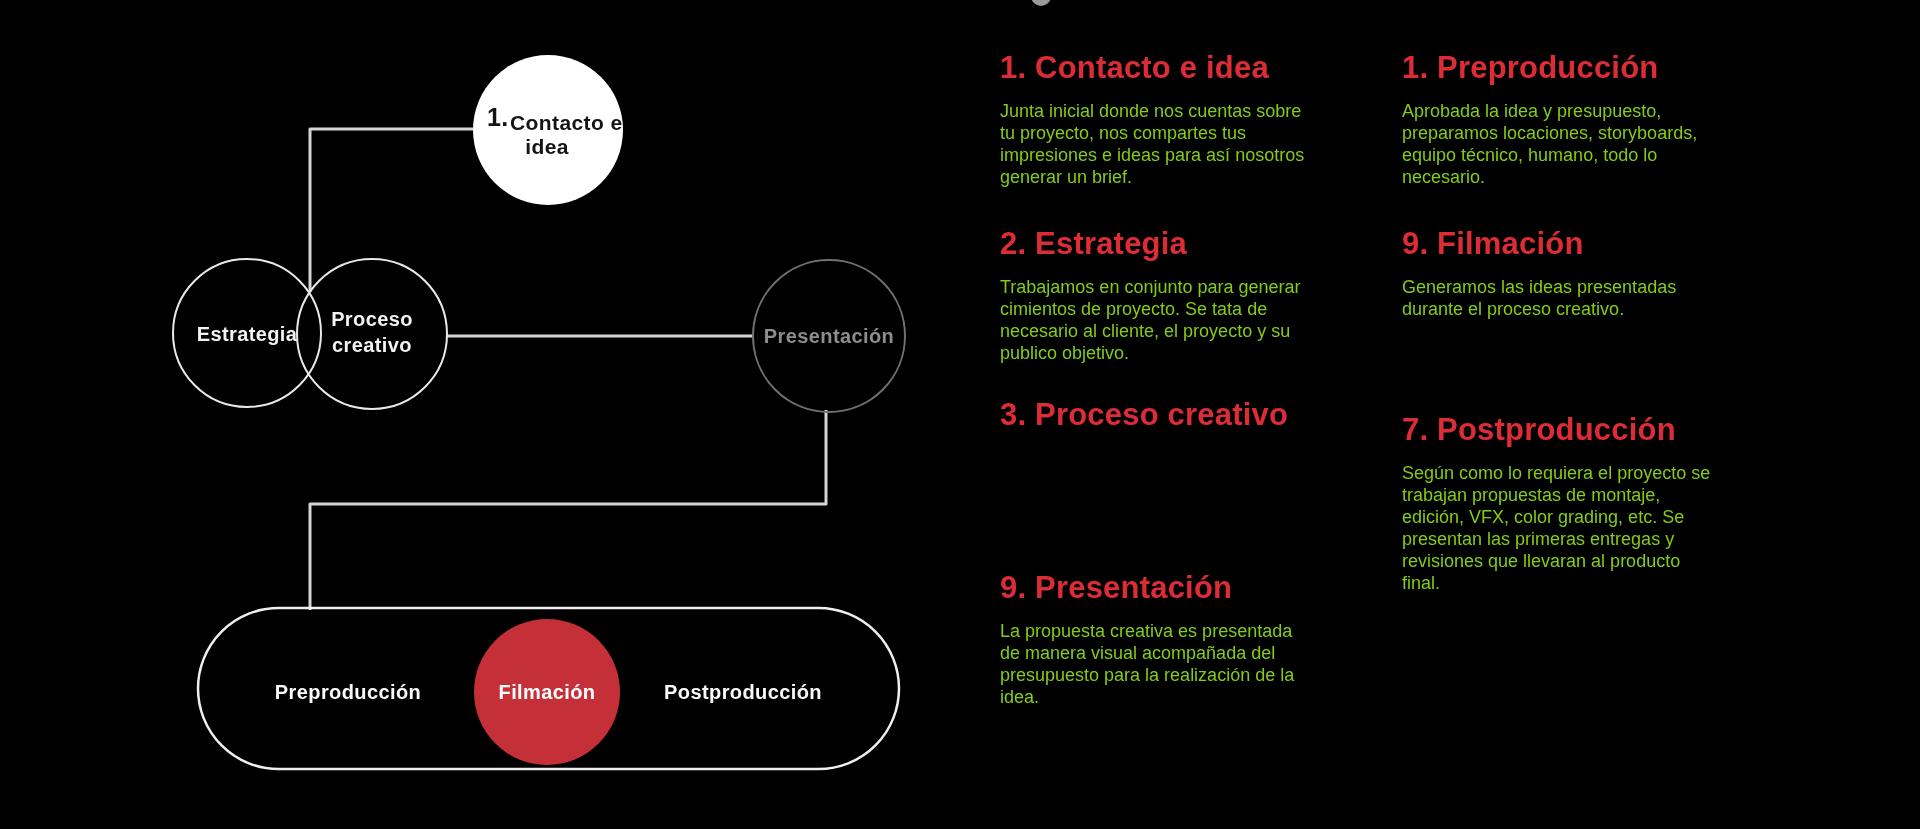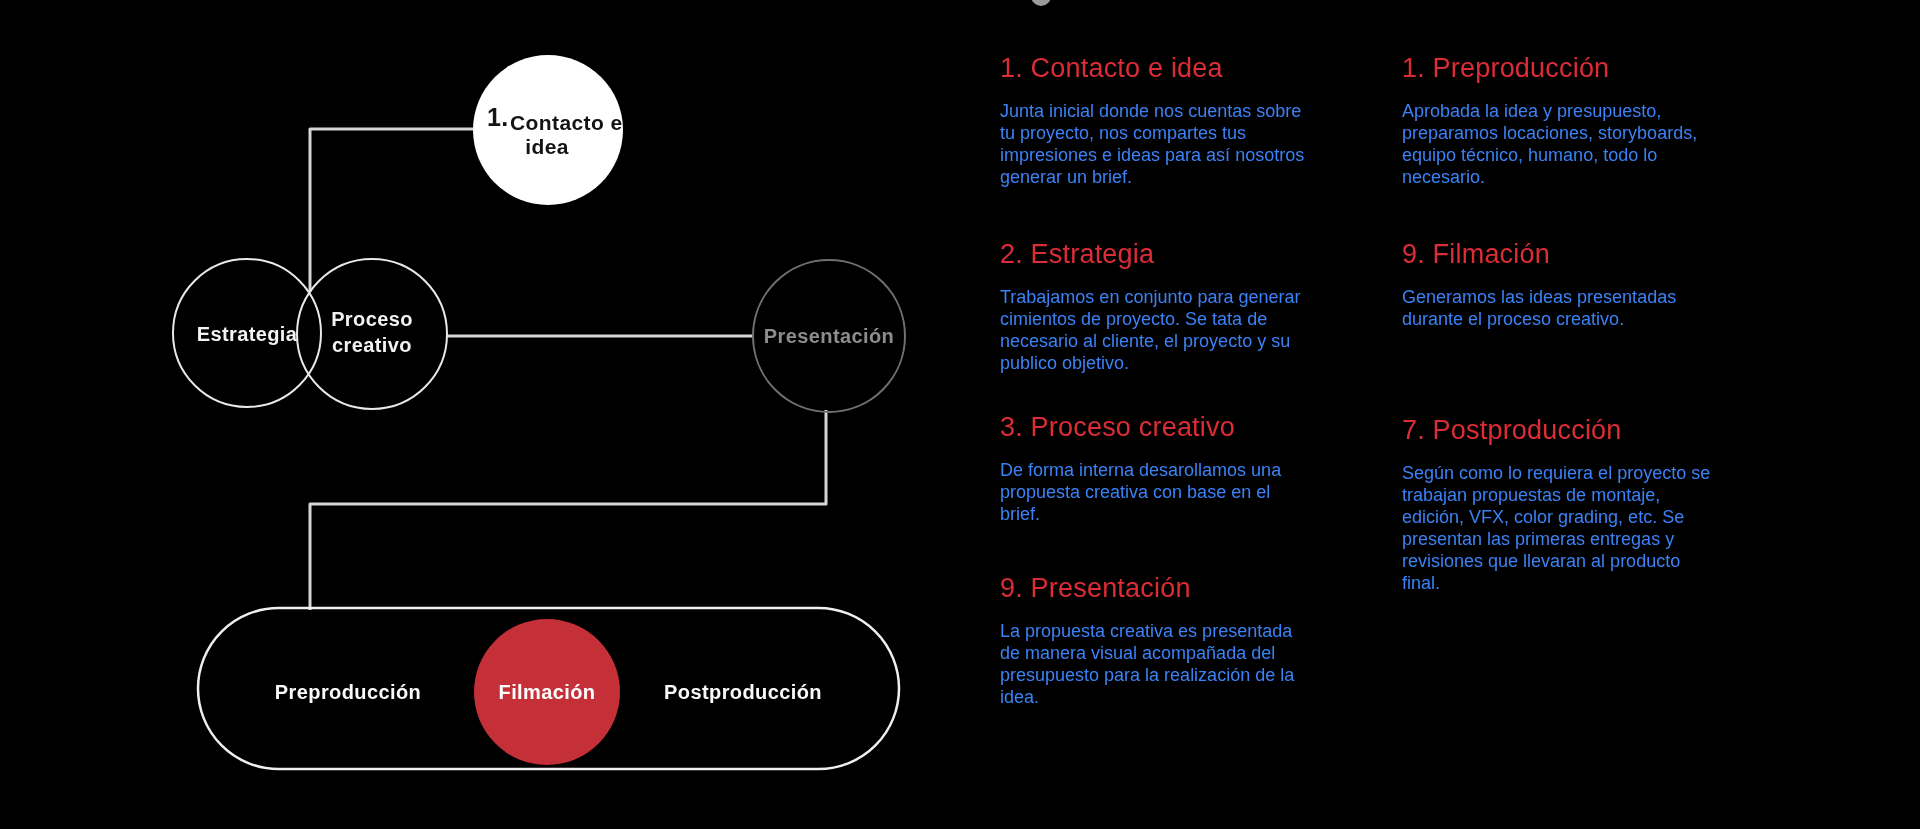--- a/index.html
+++ b/index.html
@@ -37,37 +37,37 @@
     border-radius: 50%;
     background: #9a9a9a;
   }
   .step {
     position: absolute;
     width: 396px;
   }
   .col1 { left: 1000px; }
   .col2 { left: 1402px; }
   .s1, .s5 { top: 50px; }
-  .s2, .s6 { top: 236px; }
-  .s3 { top: 409px; }
+  .s2, .s6 { top: 226px; }
+  .s3 { top: 397px; }
   .s7 { top: 376px; margin-top: 36px; }
   .s4 { top: 570px; }
   .step h2 {
     margin: 0;
-    font-size: 27px;
+    font-size: 31px;
     line-height: 36px;
-    font-weight: normal;
+    font-weight: bold;
     color: #dc2c35;
     letter-spacing: 0.2px;
   }
   .step p {
     margin: 14px 0 0 0;
     font-size: 18px;
     line-height: 22px;
-    color: #3b82f6;
+    color: #84cc16;
     white-space: pre-line;
   }
 </style>
 </head>
 <body>
 
 <div class="stage">
 
   <svg class="diagram-svg" viewBox="0 0 960 829">
 
@@ -115,23 +115,20 @@
   <section class="step col1 s2">
     <h2>2. Estrategia</h2>
     <p>Trabajamos en conjunto para generar
 cimientos de proyecto. Se tata de
 necesario al cliente, el proyecto y su
 publico objetivo.</p>
   </section>
 
   <section class="step col1 s3">
     <h2>3. Proceso creativo</h2>
-    <p>De forma interna desarollamos una
-propuesta creativa con base en el
-brief.</p>
   </section>
 
   <section class="step col1 s4">
     <h2>9. Presentación</h2>
     <p>La propuesta creativa es presentada
 de manera visual acompañada del
 presupuesto para la realización de la
 idea.</p>
   </section>
 

